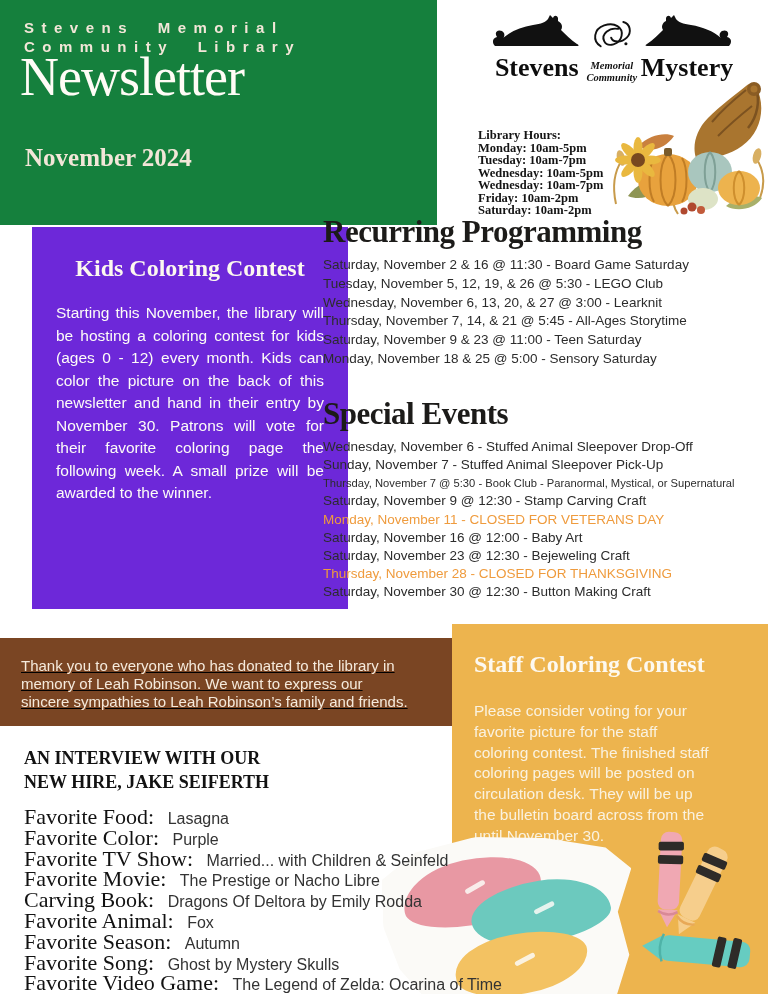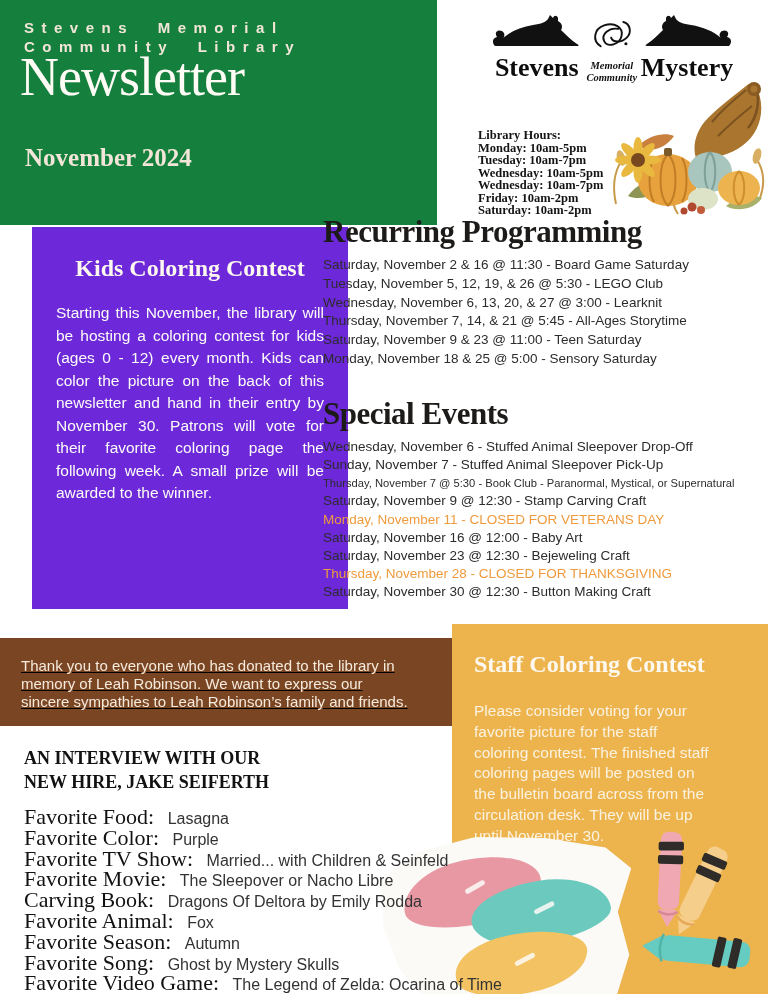--- a/index.html
+++ b/index.html
@@ -221,22 +221,22 @@
     </div>
 
   <div class="yellow-box">
     <div class="yellow-title">Staff Coloring Contest</div>
     <div class="yellow-body">
 
     <div class="body-line">Please consider voting for your</div>
         <div class="body-line">favorite picture for the staff</div>
         <div class="body-line">coloring contest. The finished staff</div>
         <div class="body-line">coloring pages will be posted on</div>
+        <div class="body-line">circulation desk. They will be up</div>
         <div class="body-line">the bulletin board across from the</div>
-        <div class="body-line">circulation desk. They will be up</div>
         <div class="body-line">until November 30.</div>
       </div>
   </div>
 
   <div class="paper">
     <div class="scribble s-pink"></div>
     <div class="scribble s-teal"></div>
     <div class="scribble s-yellow"></div>
   </div>
 
@@ -277,21 +277,21 @@
           <span class="fav-value">Purple</span>
         </div>
 
         <div class="fav-row">
           <span class="fav-label">Favorite TV Show:</span>
           <span class="fav-value">Married... with Children &amp; Seinfeld</span>
         </div>
 
         <div class="fav-row">
           <span class="fav-label">Favorite Movie:</span>
-          <span class="fav-value">The Sleepover or Nacho Libre</span>
+          <span class="fav-value">The Prestige or Nacho Libre</span>
         </div>
 
         <div class="fav-row">
           <span class="fav-label">Carving Book:</span>
           <span class="fav-value">Dragons Of Deltora by Emily Rodda</span>
         </div>
 
         <div class="fav-row">
           <span class="fav-label">Favorite Animal:</span>
           <span class="fav-value">Fox</span>

